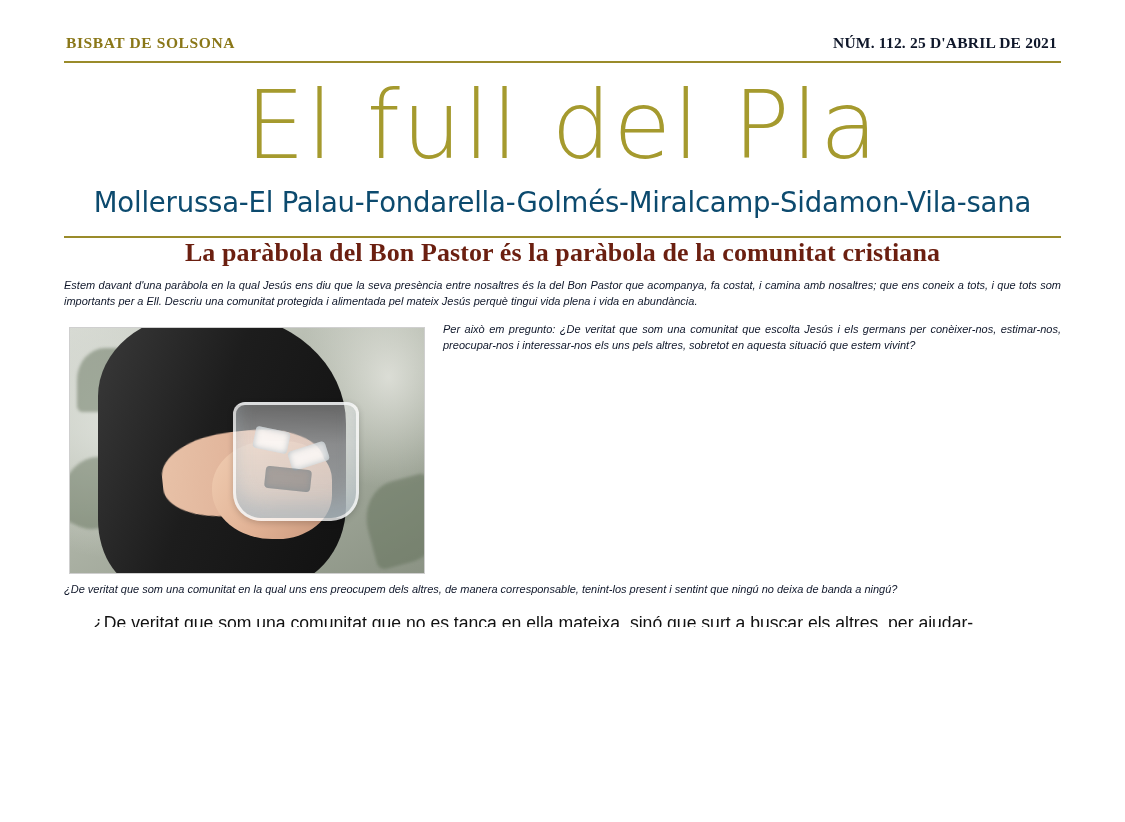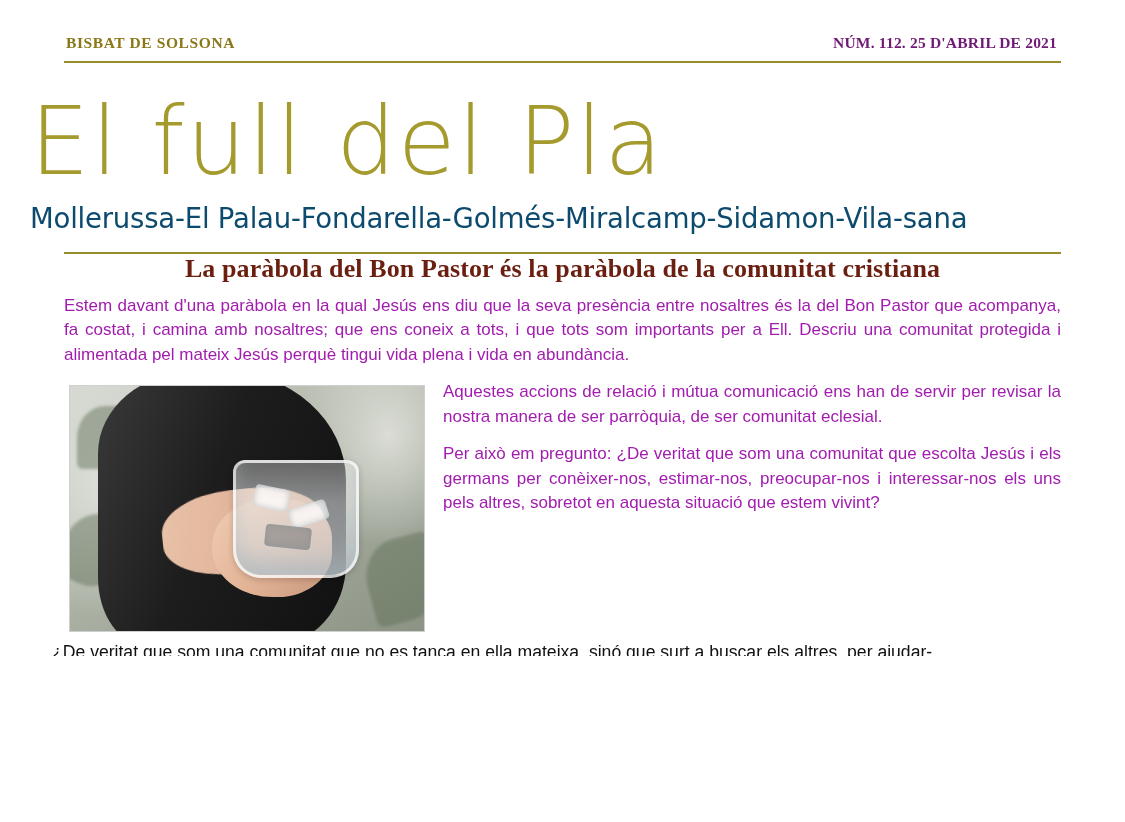--- a/index.html
+++ b/index.html
@@ -33,31 +33,30 @@
     font-weight: bold;
     font-size: 15.5px;
     letter-spacing: 0.6px;
     color: #8a7718;
   }
   .issue {
     font-family: "Liberation Serif", serif;
     font-weight: bold;
     font-size: 15.5px;
     letter-spacing: 0.2px;
-    color: #701a75;
+    color: #0f172a;
   }
   .rule-top {
     margin: 9px 64px 0 64px;
     border-top: 2px solid #9a8b2a;
   }
   
   .title-wrap {
-    text-align: left;
-    padding-top: 30px;
-    margin-left: 30px;
+    text-align: center;
+    padding-top: 14px;
   }
   .main-title {
     font-family: "DejaVu Sans", sans-serif;
     font-weight: 300;
     font-size: 94px;
     line-height: 1.05;
     letter-spacing: 2px;
     color: #a59a2e;
     white-space: nowrap;
   }
@@ -82,24 +81,25 @@
     font-family: "Liberation Serif", serif;
     font-weight: bold;
     font-size: 26px;
     text-align: center;
     color: #6b1f10;
     letter-spacing: 0.1px;
     margin-bottom: 10px;
   }
   .body-text {
     font-family: "Liberation Sans", sans-serif;
-    font-size: 17px;
+    font-size: 11px;
     line-height: 1.44;
     text-align: justify;
-    color: #a21caf;
+    color: #0f172a;
+    font-style: italic;
   }
   .body-text p {
     margin: 0 0 13px 0;
   }
   .lead {
     text-align: justify;
   }
   
   .photo {
     float: left;
@@ -172,21 +172,21 @@
     position: absolute;
     background: rgba(255,255,255,0.75);
     border-radius: 4px;
     box-shadow: inset 0 0 6px rgba(120,140,150,0.5);
   }
   .photo .ice.a { left: 52%; top: 41%; width: 10%; height: 9%; transform: rotate(12deg); }
   .photo .ice.b { left: 62%; top: 48%; width: 11%; height: 8%; transform: rotate(-18deg); }
   .photo .ice.c { left: 55%; top: 57%; width: 13%; height: 9%; transform: rotate(6deg); background: rgba(60,70,75,0.35); }
   .clear { clear: both; }
   .cut-bottom {
-    padding: 0 52px;
+    padding: 0 93px;
     font-family: "Liberation Sans", sans-serif;
     font-size: 17.6px;
     line-height: 1.44;
     color: #111111;
     height: 16px;
     overflow: hidden;
   }
 </style>
 </head>
 <body>
@@ -220,21 +220,21 @@
         <div class="leaf" style="left:84%;top:62%;width:20%;height:34%;transform:rotate(-15deg);"></div>
         <div class="shirt"></div>
         <div class="arm"></div>
         <div class="hand"></div>
         <div class="glass"></div>
         <div class="ice a"></div>
         <div class="ice b"></div>
         <div class="ice c"></div>
       </div>
 
-      <p>Aquestes accions de relació i mútua comunicació ens han de servir per revisar la nostra manera de ser parròquia, de ser comunitat eclesial.</p>
       <p>Per això em pregunto: ¿De veritat que som una comunitat que escolta Jesús i els germans per conèixer-nos, estimar-nos, preocupar-nos i interessar-nos els uns pels altres, sobretot en aquesta situació que estem vivint?</p>
       <div class="clear"></div>
+      <p>¿De veritat que som una comunitat en la qual uns ens preocupem dels altres, de manera corresponsable, tenint-los present i sentint que ningú no deixa de banda a ningú?</p>
     </div>
   </div>
 
   <div class="cut-bottom">¿De veritat que som una comunitat que no es tanca en ella mateixa, sinó que surt a buscar els altres, per ajudar-</div>
 
 </div>
 
 </body></html>

